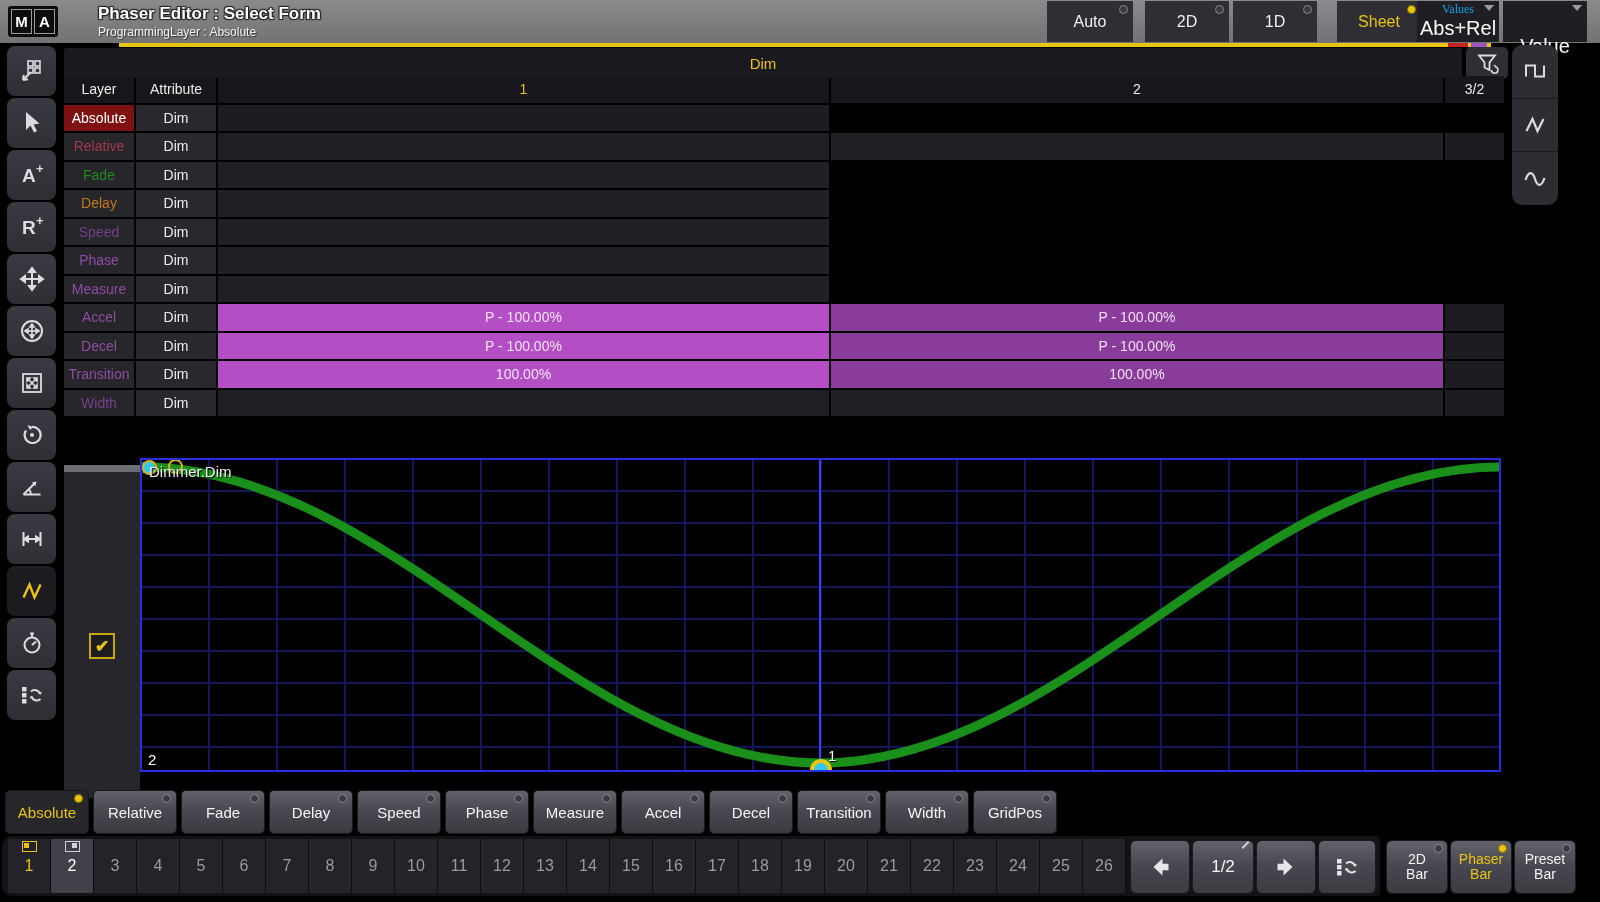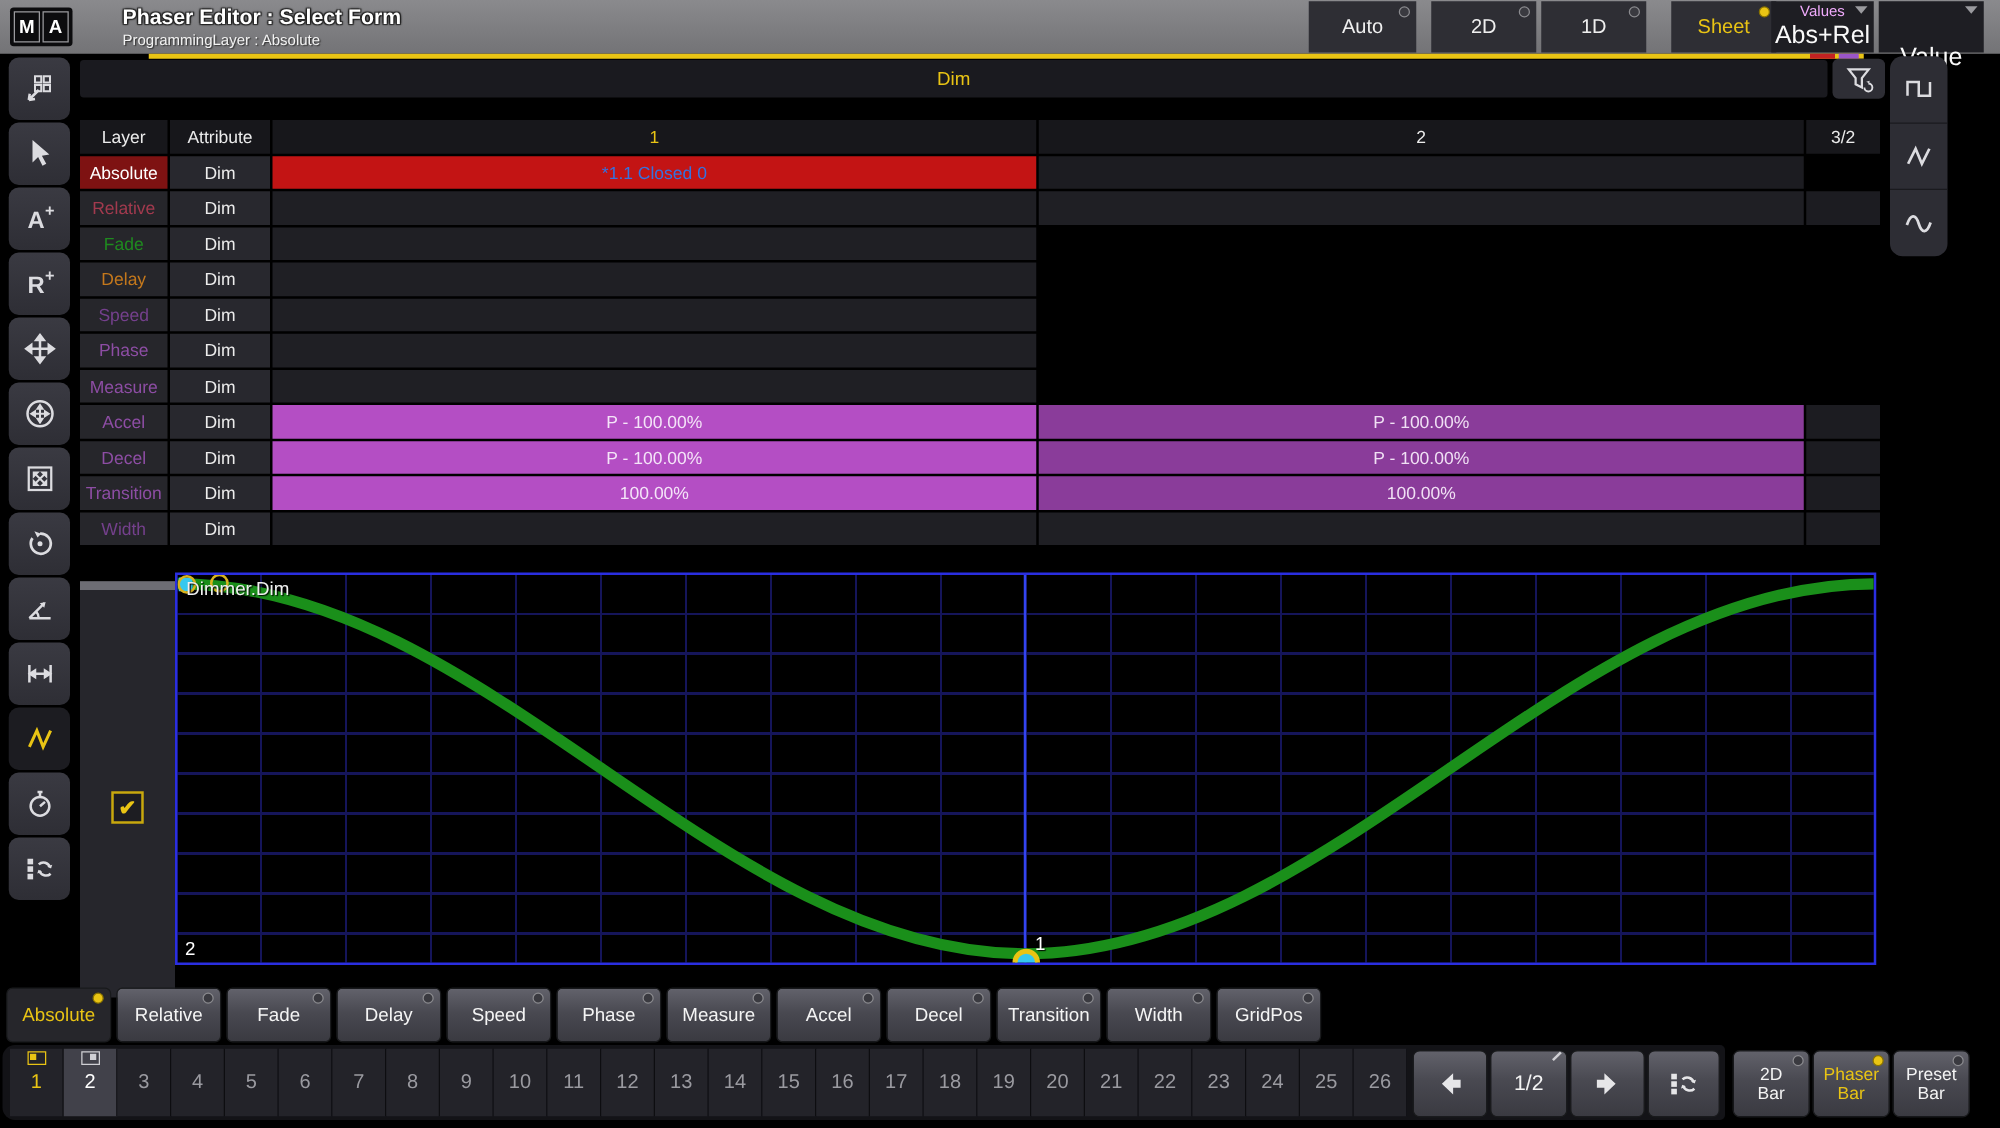--- a/index.html
+++ b/index.html
@@ -18,21 +18,21 @@
   .win-sub{position:absolute;left:98px;top:25px;font-size:12px;color:#f2f2f2;
     text-shadow:1px 1px 1px #333;}
   .view-btn{position:absolute;top:1px;height:41px;background:#2e2e34;color:#efefef;
     font-size:16px;display:flex;align-items:center;justify-content:center;}
   .view-btn .dot{position:absolute;top:4px;right:5px;width:7px;height:7px;border-radius:50%;
     border:1px solid #8b8b8f;background:#3a3a40;}
   .view-btn.vb-active{color:#e9c414;margin-left:14px;}
   .view-btn.vb-active .dot{background:#e9c414;border-color:#8a7300;}
   .dd-btn{position:absolute;top:1px;height:41px;background:#1e1e23;display:flex;flex-direction:column;
     justify-content:center;align-items:center;line-height:1.15;}
-  .dd-btn .dd-label{font-size:12px;color:#f0abfc;align-self:center;}
+  .dd-btn .dd-label{font-size:12px;color:#0ea5e9;align-self:center;font-family:Liberation Serif, serif;}
   .dd-btn .dd-value{font-size:20px;color:#fafafa;}
   .dd-tri{position:absolute;top:4px;right:5px;width:0;height:0;
     border-left:5px solid transparent;border-right:5px solid transparent;border-top:6px solid #9a9a9e;}
   
   .accent-line{position:absolute;left:119px;top:43px;width:1372px;height:4px;background:#e9c414;}
   .accent-red{position:absolute;left:1448px;top:43px;width:20px;height:4px;background:#c42222;}
   .accent-purple{position:absolute;left:1471px;top:43px;width:16px;height:4px;background:#9a55c8;}
 
   
   .lt-btn{position:absolute;left:7px;width:49px;height:50px;border-radius:8px;
@@ -48,21 +48,21 @@
   .filter-btn{position:absolute;left:1466px;top:47px;width:42px;height:32px;background:#2e2e35;
     border-radius:5px;display:flex;align-items:center;justify-content:center;}
 
   
   .right-panel{position:absolute;left:1512px;top:45px;width:46px;height:160px;background:#2d2d34;
     border-radius:10px;display:flex;flex-direction:column;overflow:hidden;}
   .rp-btn{flex:1;display:flex;align-items:center;justify-content:center;border-bottom:1px solid #1a1a1e;}
   .rp-btn:last-child{border-bottom:none;}
 
   
-  .sheet{position:absolute;left:64px;top:96px;width:1442px;}
+  .sheet{position:absolute;left:64px;top:76px;width:1442px;}
   .trow{display:grid;grid-template-columns:70px 80px 611px 612px 59px;column-gap:2px;
     height:26.5px;margin-bottom:2px;}
   .cell{display:flex;align-items:center;justify-content:center;font-size:14px;overflow:hidden;white-space:nowrap;}
   .hrow .cell{background:#17171b;color:#ececec;}
   .hrow .h1{color:#e9c414;}
   .acell{background:#28282e;color:#ececec;}
   .lcell{background:#26262b;}
   .lc-abs{background:#7e1212;color:#ffffff;}
   .lc-rel{color:#a23a4e;}
   .lc-fade{color:#1f8a1f;}
@@ -345,21 +345,20 @@
     </div>
     <div>
 
         <div class="trow">
           <div class="cell lcell lc-abs">
             <span>Absolute</span>
           </div>
           <div class="cell acell">
             <span>Dim</span>
           </div>
-          <div class="cell vc-red1">*1.1 Closed 0</div>
           <div class="cell vc-dark"></div>
         </div>
 
         <div class="trow">
           <div class="cell lcell lc-rel">
             <span>Relative</span>
           </div>
           <div class="cell acell">
             <span>Dim</span>
           </div>

